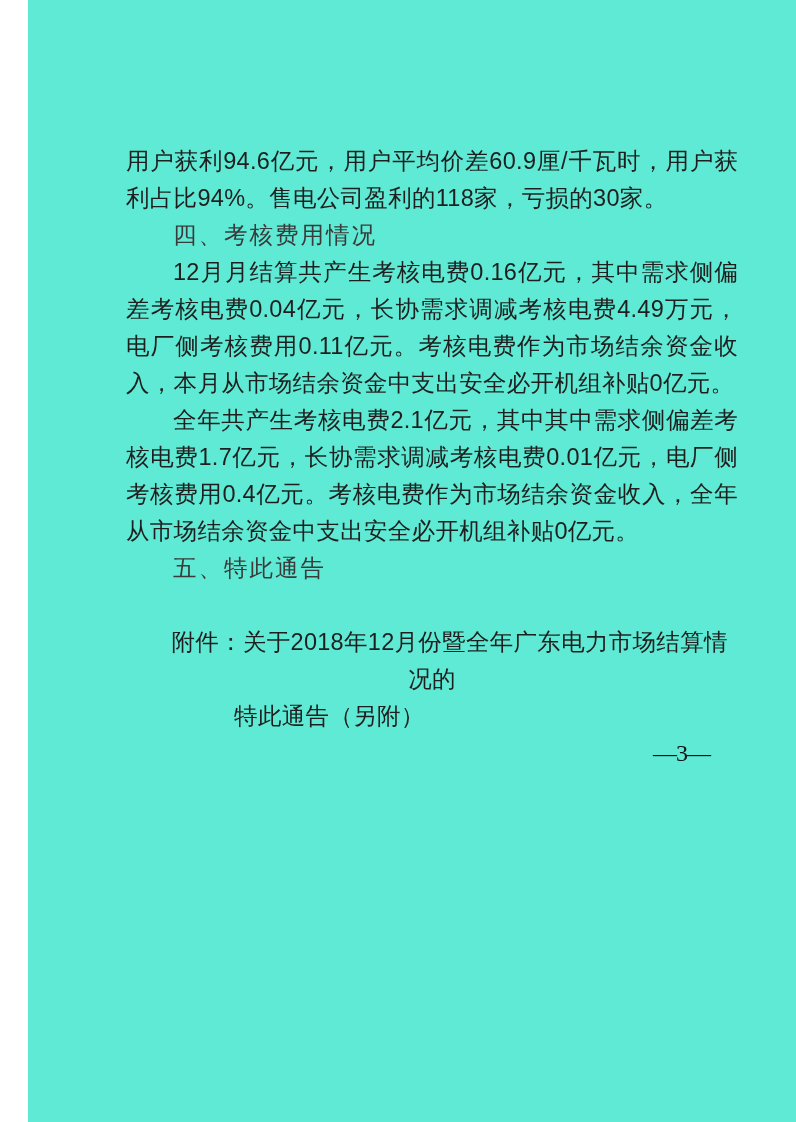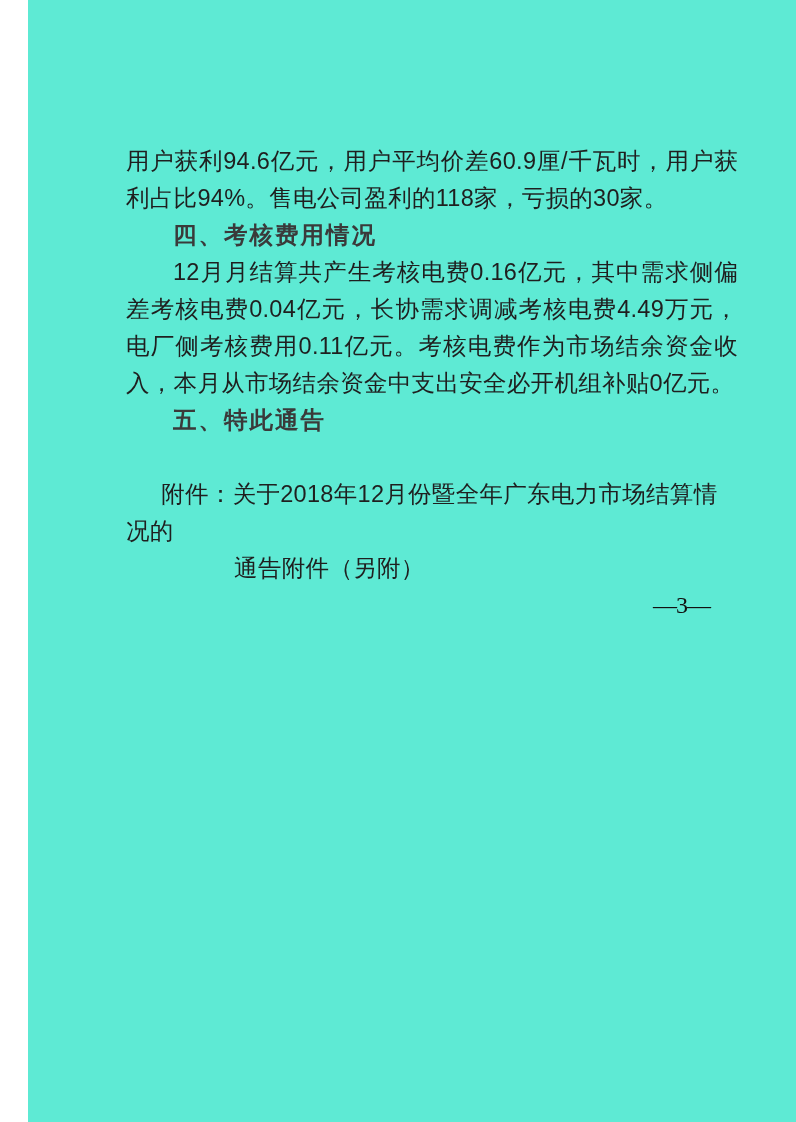--- a/index.html
+++ b/index.html
@@ -41,31 +41,31 @@
   }
   .p-cont {
     text-indent: 0;
   }
   .p-body {
     text-indent: 2em;
   }
   .p-heading {
     text-indent: 2em;
     font-family: "Liberation Serif", serif;
-    font-weight: 700;
+    font-weight: 400;
     color: #3a3a3a;
     letter-spacing: 2px;
     text-align: left;
   }
   .attachment {
     margin-top: 37px;
   }
   .att-line1 {
     text-indent: 1.5em;
-    text-align: left;
+    text-align: center;
   }
   .att-line2 {
     text-indent: 4.6em;
     text-align: left;
   }
   .signature {
     margin-top: 111px;
     text-align: right;
     padding-right: 58px;
     text-indent: 0;
@@ -88,28 +88,29 @@
 <div class="page">
 
   <div class="content">
 
     <p class="p-cont">用户获利94.6亿元，用户平均价差60.9厘/千瓦时，用户获利占比94%。售电公司盈利的118家，亏损的30家。</p>
 
     <p class="p-heading">四、考核费用情况</p>
 
     <p class="p-body">12月月结算共产生考核电费0.16亿元，其中需求侧偏差考核电费0.04亿元，长协需求调减考核电费4.49万元，电厂侧考核费用0.11亿元。考核电费作为市场结余资金收入，本月从市场结余资金中支出安全必开机组补贴0亿元。</p>
 
+    <p class="p-body">全年共产生考核电费2.1亿元，其中其中需求侧偏差考核电费1.7亿元，长协需求调减考核电费0.01亿元，电厂侧考核费用0.4亿元。考核电费作为市场结余资金收入，全年从市场结余资金中支出安全必开机组补贴0亿元。</p>
 
     <p class="p-heading">五、特此通告</p>
 
 
 
     <div class="attachment">
       <p class="att-line1">附件：关于2018年12月份暨全年广东电力市场结算情况的</p>
-      <p class="att-line2">通告附件（另附）</p>
+      <p class="att-line2">特此通告（另附）</p>
     </div>
 
 
     <p class="page-number">—3—</p>
 
   </div>
 
   <div class="scan-edge"></div>
 
 </div>

